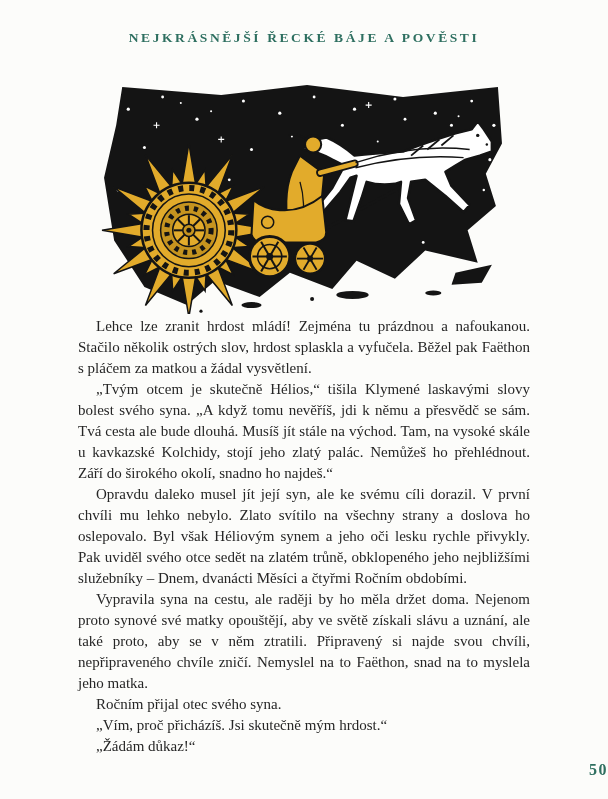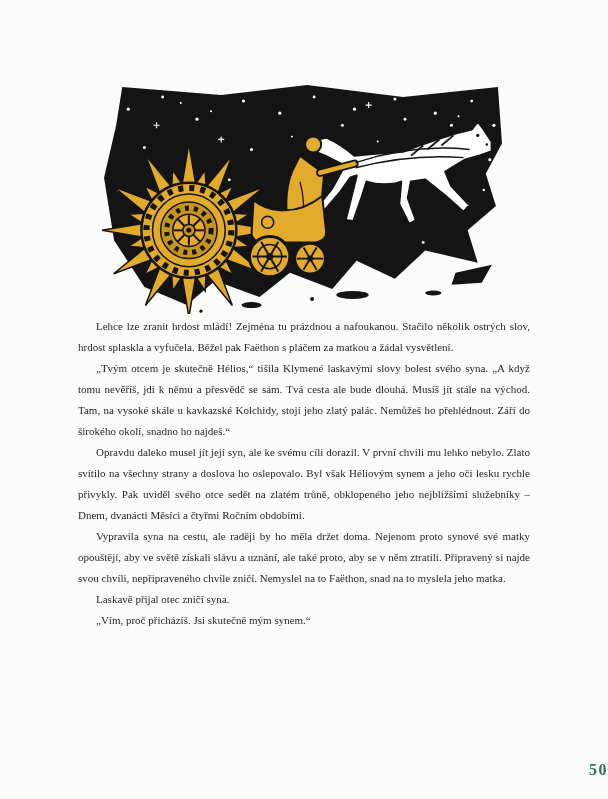--- a/index.html
+++ b/index.html
@@ -20,21 +20,21 @@
     font-weight:bold;
     font-size:13.5px;
     letter-spacing:2.6px;
   }
   .illustration{
     position:absolute;top:80px;left:100px;
     width:404px;height:234px;
   }
   .textblock{
     position:absolute;top:316px;left:78px;width:452px;
-    font-size:11px;line-height:21px;text-align:justify;
+    font-size:15px;line-height:21px;text-align:justify;
   }
   .textblock p{margin:0;text-indent:18px;}
   .page-number{
     position:absolute;bottom:20px;left:0;width:100%;
     text-align:right;
     color:var(--accent,#2e6f60);
     font-weight:bold;
     font-size:16px;
     letter-spacing:1.5px;
   }
@@ -44,20 +44,21 @@
   .f-gold{fill:var(--gold,#e2ab2b);}
   .f-gold2{fill:var(--gold_dark,#c6941f);}
   .f-white{fill:#ffffff;}
   .no-fill{fill:none;}
 </style>
 </head>
 <body>
 
 <div class="page">
 
+  <div class="header-title">NEJKRÁSNĚJŠÍ ŘECKÉ BÁJE A POVĚSTI</div>
 
   <div class="illustration">
     <svg viewBox="0 0 400 230" width="404" height="234">
       <defs>
         <polygon id="spike-long" points="-7,-44 0,-86 7,-44"></polygon>
         <polygon id="spike-short" points="-6,-44 0,-62 6,-44"></polygon>
       </defs>
 
       <g>
         <path class="f-ink" d="M22,6 L120,14 L205,4 L300,16 L394,6 L398,62 L382,92 L392,124 L364,148 L374,180 L322,168 L292,196 L254,178 L230,206 L188,190 L158,214 L114,198 L86,222 L44,204 L14,158 L4,96 L16,44 Z"></path>
@@ -213,19 +214,20 @@
         <path d="M253,86 Q308,72 360,76"></path>
       </g>
     </svg>
   </div>
 
   <div class="textblock">
     <p>Lehce lze zranit hrdost mládí! Zejména tu prázdnou a nafoukanou. Stačilo několik ostrých slov, hrdost splaskla a vyfučela. Běžel pak Faëthon s pláčem za matkou a žádal vysvětlení.</p>
     <p>„Tvým otcem je skutečně Hélios,“ tišila Klymené laskavými slovy bolest svého syna. „A když tomu nevěříš, jdi k němu a přesvědč se sám. Tvá cesta ale bude dlouhá. Musíš jít stále na východ. Tam, na vysoké skále u kavkazské Kolchidy, stojí jeho zlatý palác. Nemůžeš ho přehlédnout. Září do širokého okolí, snadno ho najdeš.“</p>
     <p>Opravdu daleko musel jít její syn, ale ke svému cíli dorazil. V první chvíli mu lehko nebylo. Zlato svítilo na všechny strany a doslova ho oslepovalo. Byl však Héliovým synem a jeho oči lesku rychle přivykly. Pak uviděl svého otce sedět na zlatém trůně, obklopeného jeho nejbližšími služebníky – Dnem, dvanácti Měsíci a čtyřmi Ročním obdobími.</p>
     <p>Vypravila syna na cestu, ale raději by ho měla držet doma. Nejenom proto synové své matky opouštějí, aby ve světě získali slávu a uznání, ale také proto, aby se v něm ztratili. Připravený si najde svou chvíli, nepřipraveného chvíle zničí. Nemyslel na to Faëthon, snad na to myslela jeho matka.</p>
-    <p>Laskavě přijal otec zničí syna.</p>
-    <p>„Vím, proč přicházíš. Jsi skutečně mým synem.“</p>
+    <p>Ročním přijal otec svého syna.</p>
+    <p>„Vím, proč přicházíš. Jsi skutečně mým hrdost.“</p>
+    <p>„Žádám důkaz!“</p>
   </div>
 
   <div class="page-number">50</div>
 
 </div>
 
 </body></html>

